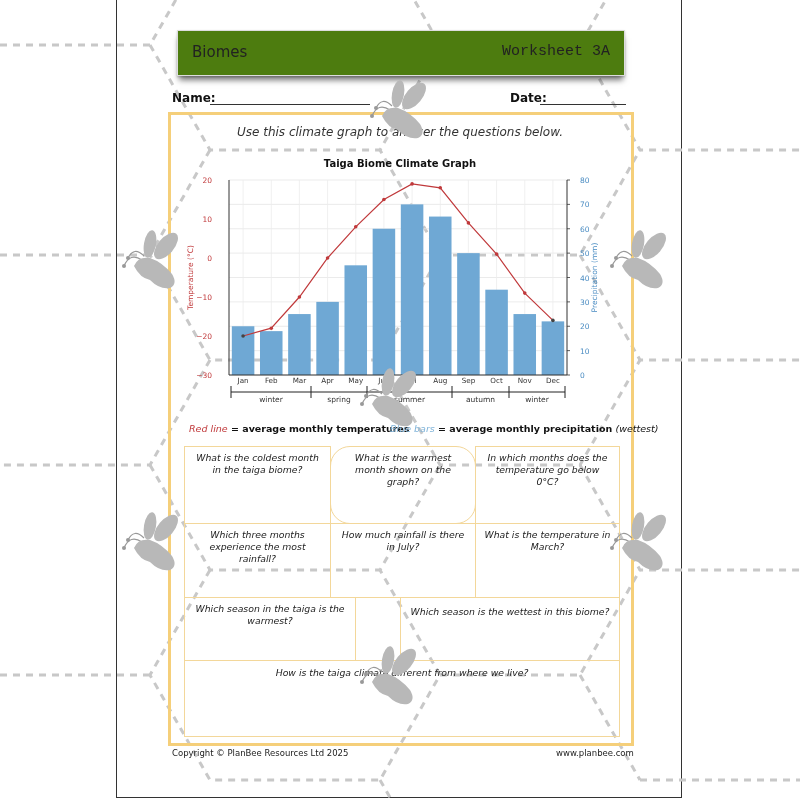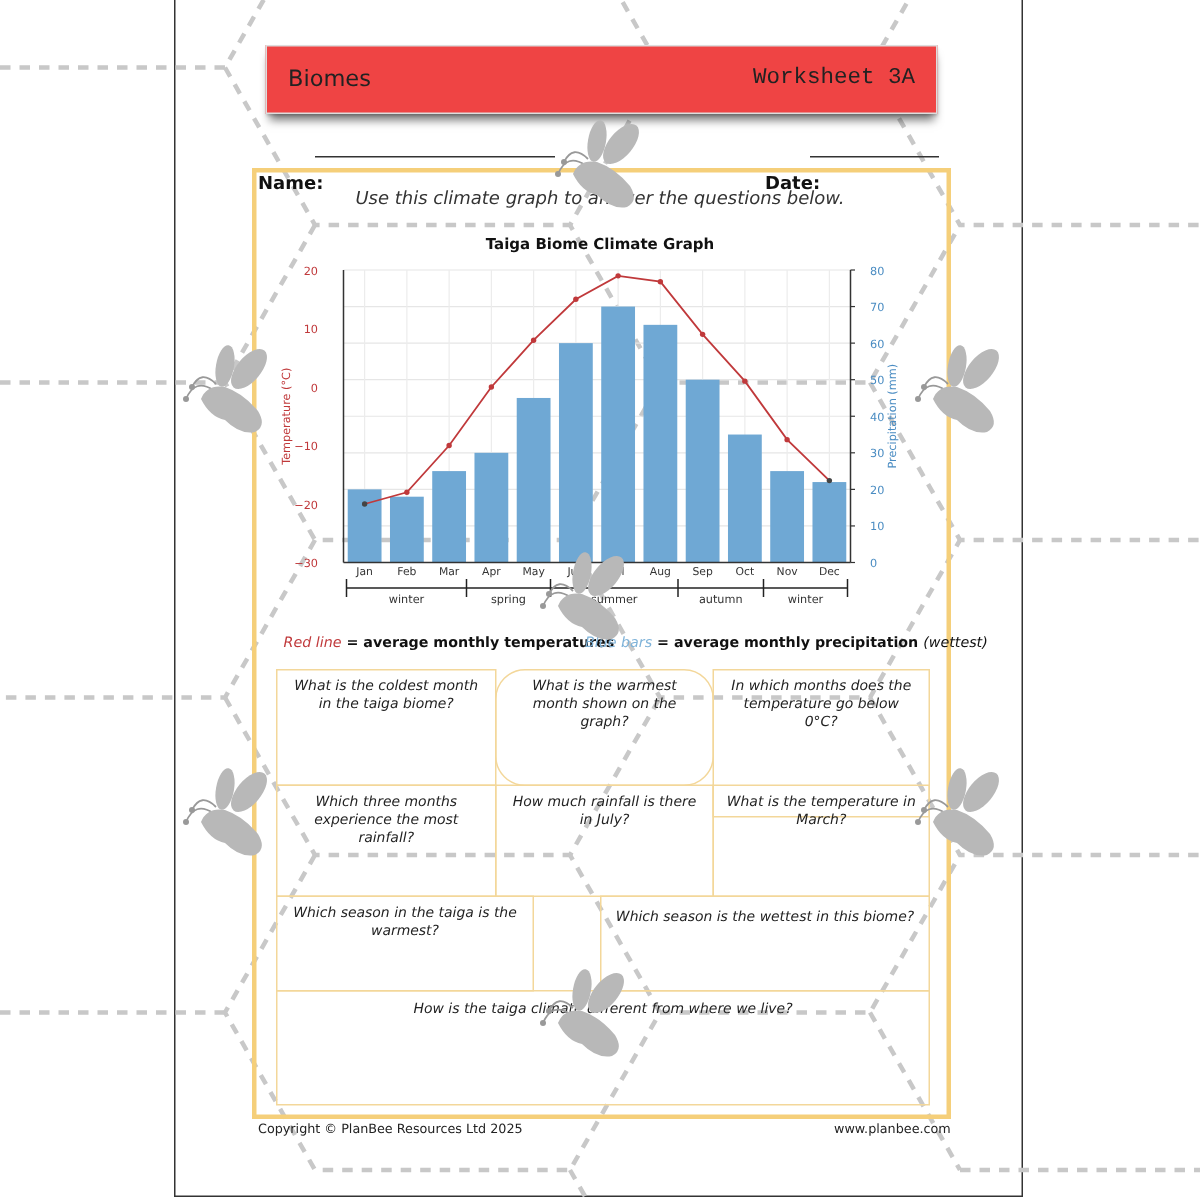--- a/index.html
+++ b/index.html
@@ -1,26 +1,26 @@
 <!DOCTYPE html>
 <html><head>
 <meta charset="utf-8">
 <style>
   html, body { margin:0; padding:0; }
   body { width:800px; height:800px; background:#ffffff; position:relative; overflow:hidden;
          font-family:"DejaVu Sans", sans-serif; color:#222; }
   .page { position:absolute; left:116px; top:-2px; width:566px; height:800px;
           border:1px solid #333; background:#fff; box-sizing:border-box; }
   .hexbg { position:absolute; left:0; top:0; width:800px; height:800px; pointer-events:none; }
-  .hdr { position:absolute; left:177px; top:30px; width:448px; height:46px; background:#ef4444;
+  .hdr { position:absolute; left:177px; top:30px; width:448px; height:46px; background:#4d7c0f;
          box-shadow: 0 6px 6px -2px rgba(0,0,0,0.55), 0 1px 2px rgba(0,0,0,0.2);
          border:1px solid #ddd; box-sizing:border-box; }
   .hdr-left { position:absolute; left:14px; top:12px; font-size:15px; color:#222; }
   .hdr-right { position:absolute; right:14px; top:12px; font-size:15px; color:#222;font-family:Liberation Mono, monospace; }
-  .namerow { position:absolute; top:91px; font-size:12px; font-weight:bold; color:#111;margin-top:24px; }
+  .namerow { position:absolute; top:91px; font-size:12px; font-weight:bold; color:#111; }
   .line { position:absolute; border-bottom:1px solid #333; height:0; }
   .frame { position:absolute; left:168px; top:112px; width:466px; height:634px;
            border:3px solid #f5cf7a; box-sizing:border-box; }
   .instr { position:absolute; left:170px; width:460px; top:125px; text-align:center;
            font-style:italic; font-size:12px; color:#333; }
   .ctitle { position:absolute; left:170px; width:460px; top:158px; text-align:center;
             font-weight:bold; font-size:10px; color:#111; }
   .legend { position:absolute; top:423px; font-size:9.5px; color:#111; }
   .legend .red { color:#c0393b; font-style:italic; }
   .legend .blue { color:#7fb3d9; font-style:italic; }
@@ -192,21 +192,21 @@
 <div class="legend" style="left:189px;">
   <span class="red">Red line</span><b> = average monthly temperatures</b>
 </div>
 <div class="legend" style="left:390px;">
   <span class="blue">Blue bars</span><b> = average monthly precipitation </b><i>(wettest)</i>
 </div>
 
 <div class="qgrid">
   <div class="cell" style="left:0; top:0; width:147px; height:78px;"><span>What is the coldest month in the taiga biome?</span></div>
   <div class="cell" style="left:146px; top:0; width:146px; height:78px;border-radius:20px;"><span>What is the warmest month shown on the graph?</span></div>
-  <div class="cell" style="left:291px; top:0; width:145px; height:99px;"><span>In which months does the temperature go below 0°C?</span></div>
+  <div class="cell" style="left:291px; top:0; width:145px; height:78px;"><span>In which months does the temperature go below 0°C?</span></div>
   <div class="cell" style="left:0; top:77px; width:147px; height:75px;"><span>Which three months experience the most rainfall?</span></div>
   <div class="cell" style="left:146px; top:77px; width:146px; height:75px;"><span>How much rainfall is there in July?</span></div>
   <div class="cell" style="left:291px; top:77px; width:145px; height:75px;"><span>What is the temperature in March?</span></div>
   <div class="cell" style="left:0; top:151px; width:172px; height:64px;"><span>Which season in the taiga is the warmest?</span></div>
   <div class="cell" style="left:216px; top:151px; width:220px; height:64px; padding-top:8px;"><span>Which season is the wettest in this biome?</span></div>
   <div class="cell" style="left:0; top:214px; width:436px; height:77px; padding-top:6px;"><span>How is the taiga climate different from where we live?</span></div>
 </div>
 
 <span class="footer" style="left:172px;">Copyright © PlanBee Resources Ltd 2025</span>
 <span class="footer" style="left:556px;">www.planbee.com</span>

